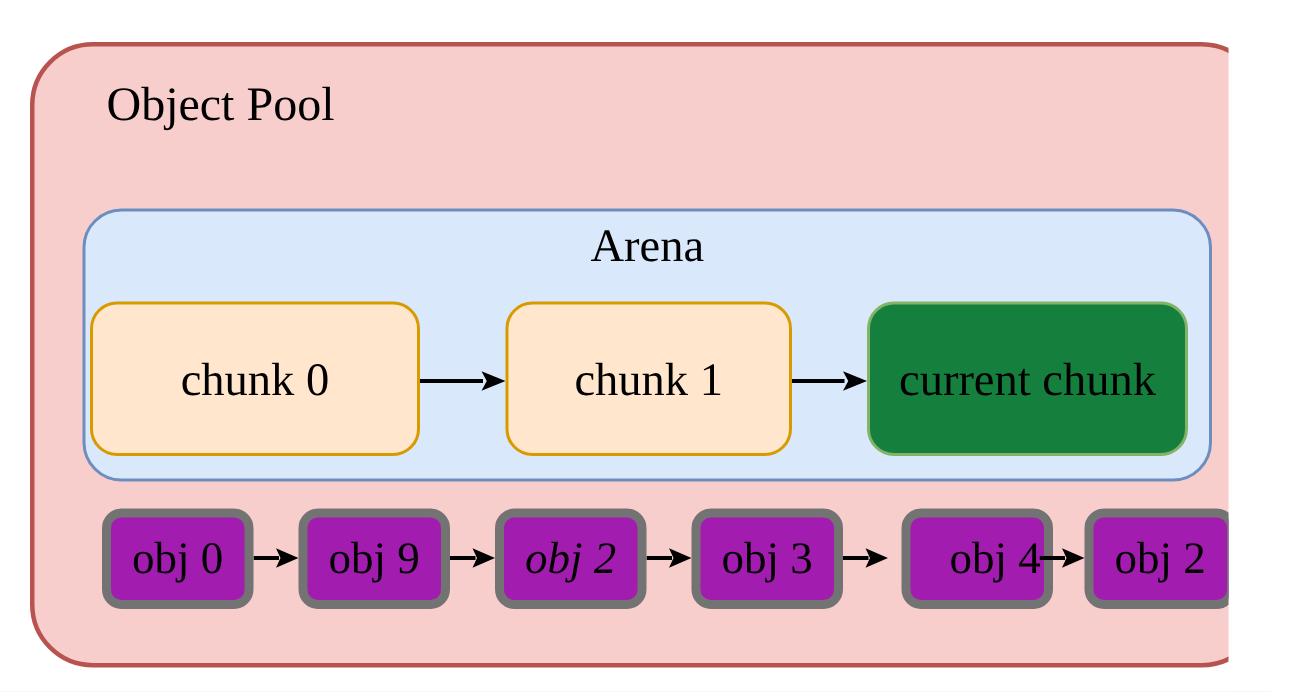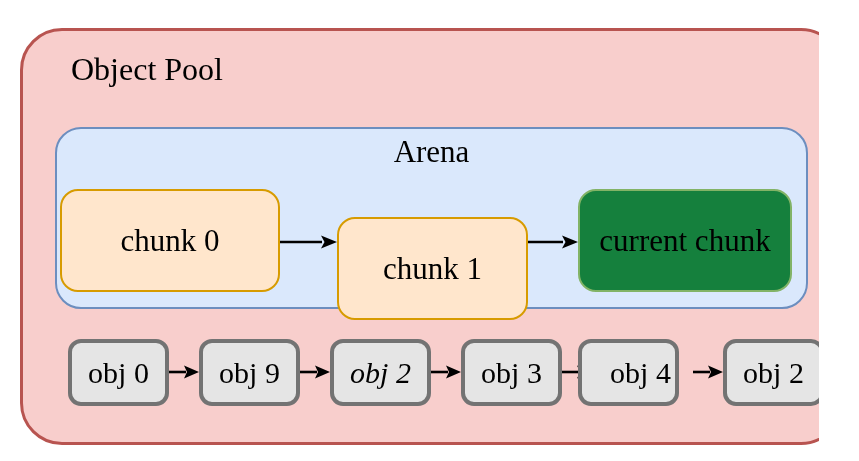--- a/index.html
+++ b/index.html
@@ -31,21 +31,21 @@
     position: absolute;
     left: 48px;
     top: 20px;
     font-size: 32px;
     line-height: 36px;
     white-space: nowrap;
   }
   .arena {
     position: absolute;
     left: 32px;
-    top: 96px;
+    top: 108px;
     width: 753px;
     height: 182px;
     box-sizing: border-box;
     background: #dae8fc;
     border: 2px solid #6c8ebf;
     border-radius: 26px;
   }
   .arena-title {
     position: absolute;
     left: 0;
@@ -66,41 +66,41 @@
   }
   .chunk {
     top: 60px;
     height: 103px;
     background: #ffe6cc;
     border: 2px solid #d79b00;
     border-radius: 18px;
     justify-content: center;
   }
   .chunk-0 { left: 3px;   width: 220px; }
-  .chunk-1 { left: 280px; width: 191px; margin-top: 28px; }
+  .chunk-1 { left: 280px; width: 191px; }
   .chunk-current {
     left: 521px;
     width: 214px;
     background: #15803d;
     border-color: #82b366;
   }
   .obj {
     top: 308px;
     width: 101px;
     height: 67px;
-    background: #e5e5e5;
-    border: 4px solid #737373;
+    background: #a21caf;
+    border: 6px solid #737373;
     border-radius: 13px;
     font-size: 30px;
   }
   .obj-0 { left: 45px;  }
   .obj-1 { left: 176px; }
   .obj-2 { left: 307px; font-style: italic; }
   .obj-3 { left: 438px; }
-  .obj-4 { left: 555px; padding-left: 24px; }
+  .obj-4 { left: 578px; padding-left: 24px; }
   .obj-5 { left: 700px; }
   .arrow {
     position: absolute;
     display: block;
   }
   .chunk-arrow { top: 104px; }
   .obj-arrow   { top: 332px; }
 </style>
 </head>
 <body>

